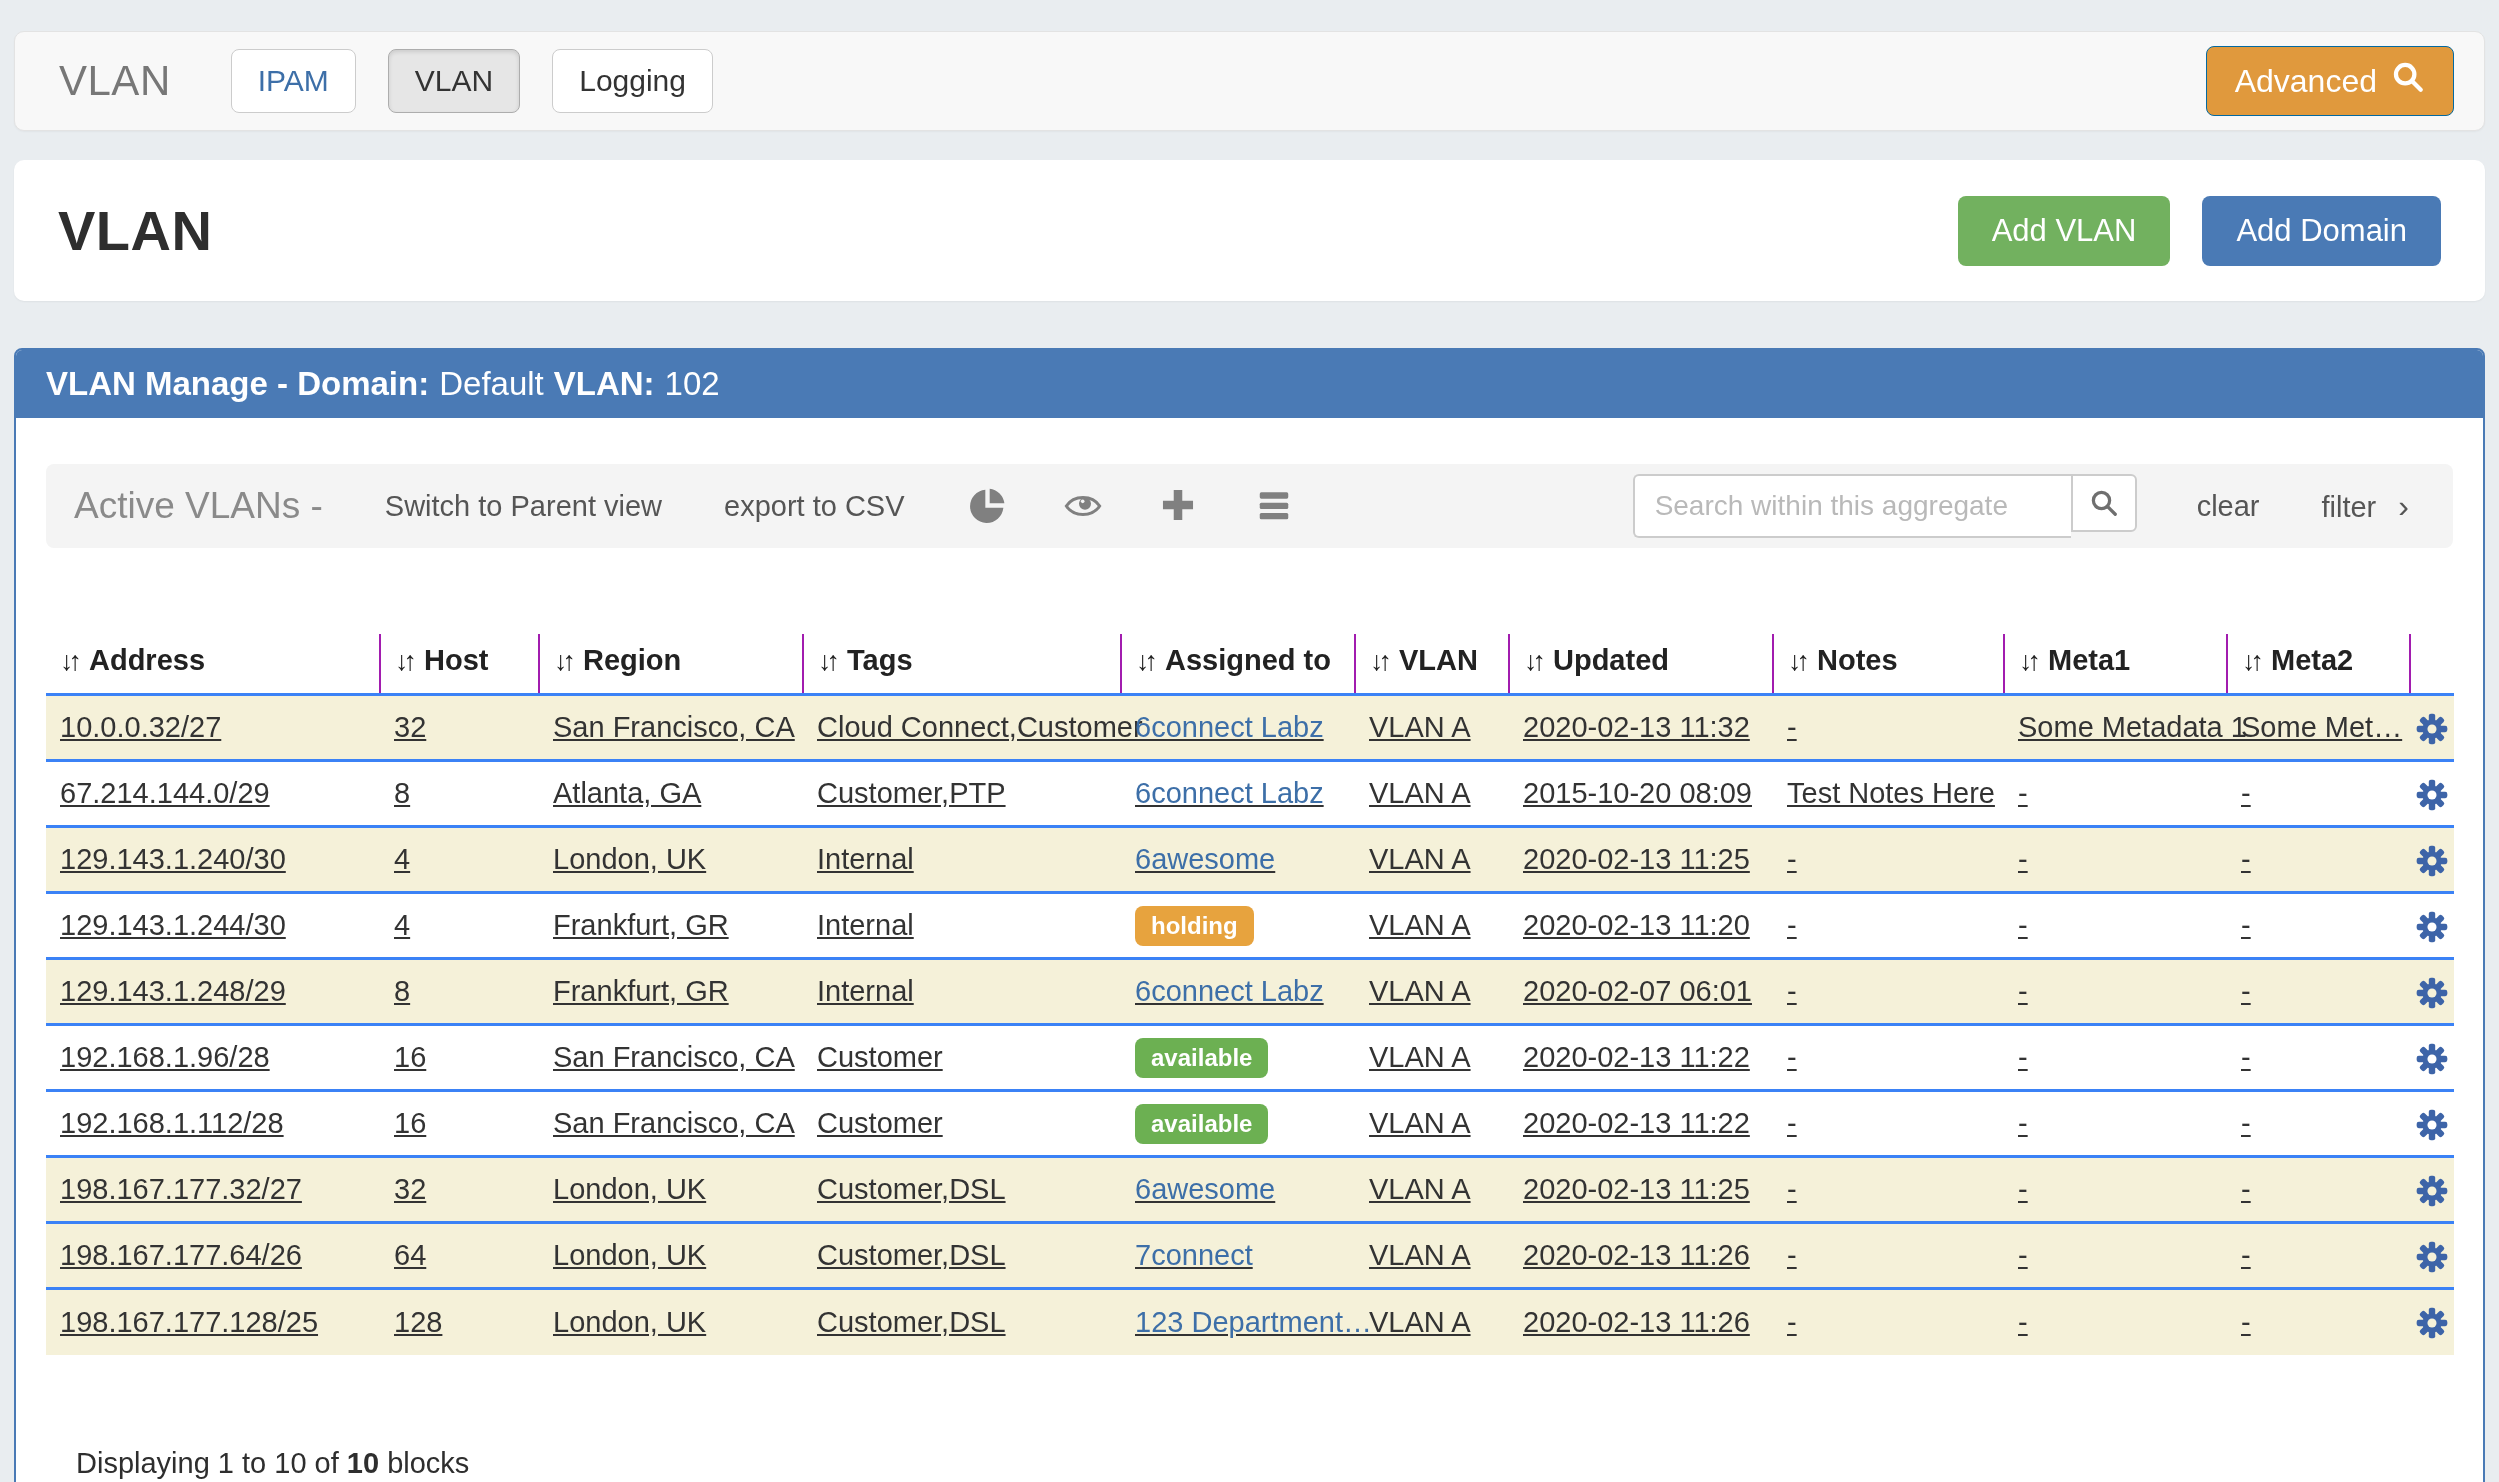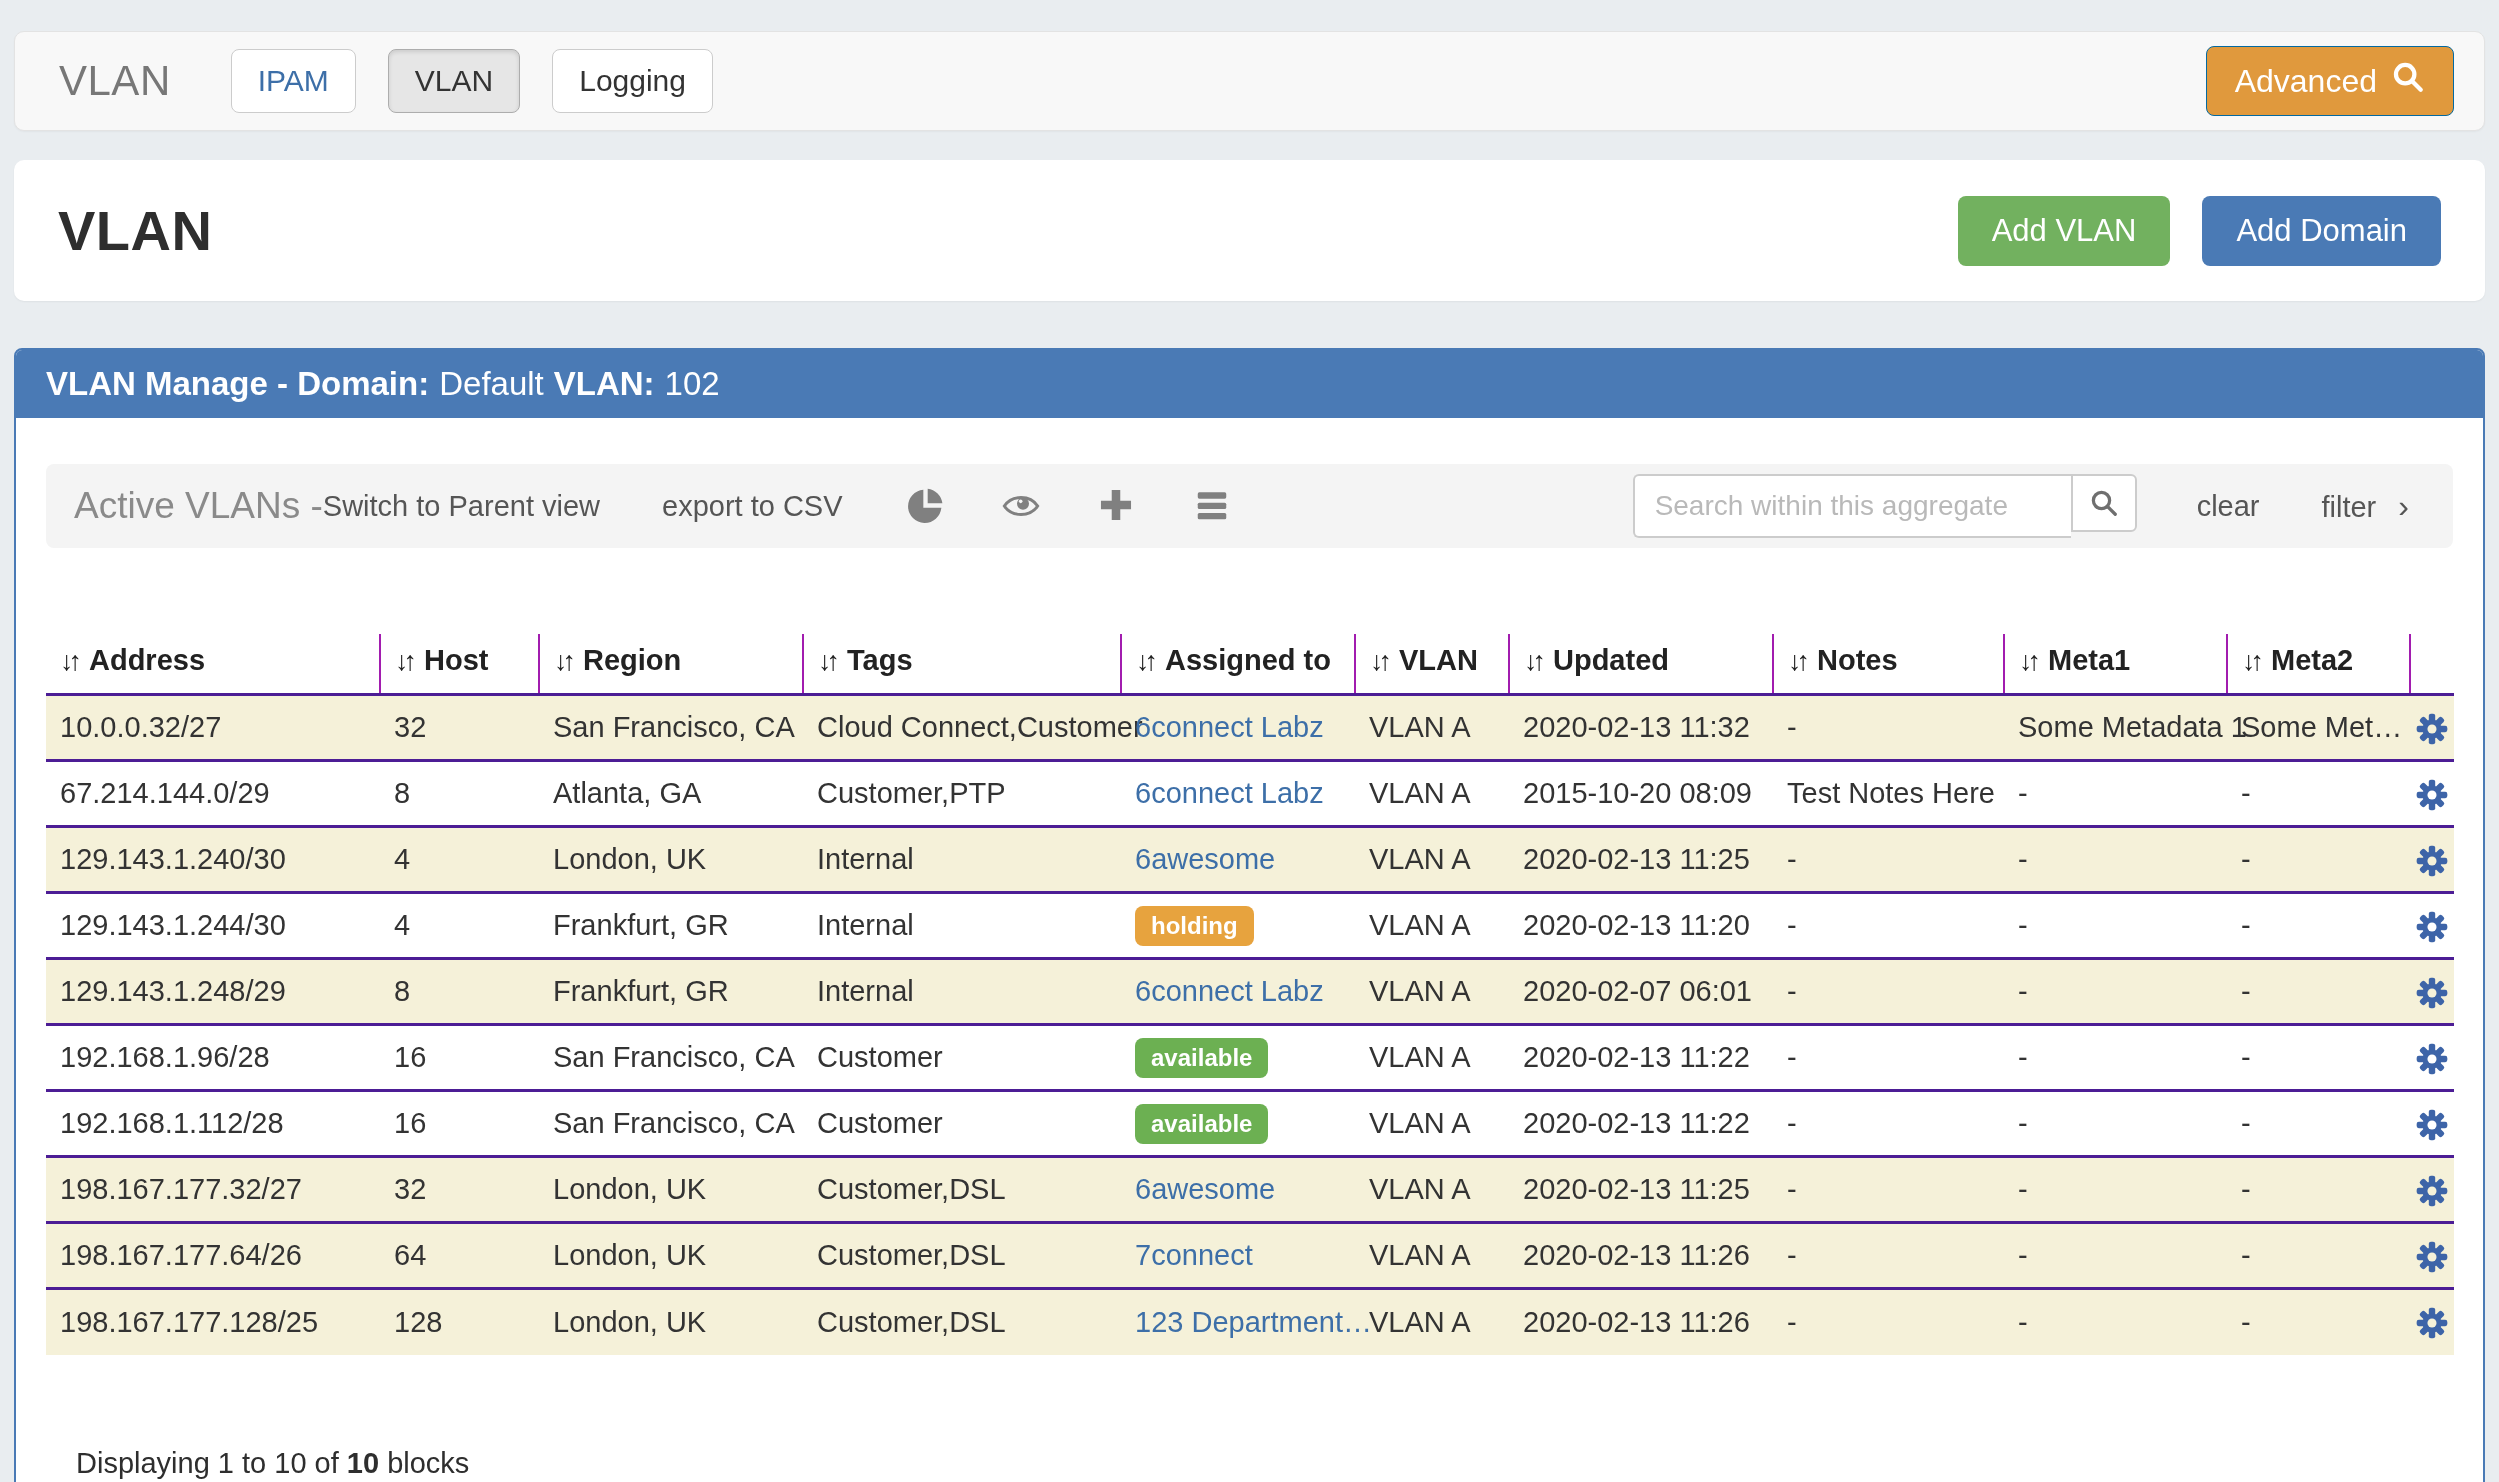--- a/index.html
+++ b/index.html
@@ -57,21 +57,21 @@
   }
   .panel-header .b { font-weight:bold; }
   .panel-header span { margin-right:10px; }
   .panel-body { padding:46px 30px 0 30px; }
 
   
   .toolbar {
     background:#f4f4f4; border-radius:8px; height:84px;
     display:flex; align-items:center; padding:0 28px;
   }
-  .tb-title { font-size:37px; color:#8a8a8a; }
+  .tb-title { font-size:37px; color:#8a8a8a; margin-right:62px; }
   .tb-link  { font-size:29px; color:#555; margin-right:62px; cursor:pointer; }
   .tb-icon  { width:40px; height:40px; margin-right:56px; cursor:pointer; flex:none; }
   .tb-right { margin-left:auto; display:flex; align-items:center; }
   .search-group { display:flex; align-items:stretch; }
   .search-input {
     width:438px; height:64px; border:2px solid #ccc; border-right:none;
     border-radius:6px 0 0 6px; background:#fff; padding:0 20px;
     font-family:"Liberation Sans", sans-serif; font-size:28px; color:#333; outline:none;
   }
   .search-input::placeholder { color:#b9b9b9; }
@@ -85,21 +85,21 @@
 
   
   table { width:100%; border-collapse:collapse; table-layout:fixed; margin-top:86px; }
   thead th {
     text-align:left; font-size:29px; font-weight:bold; color:#222;
     padding:10px 14px 16px 14px; white-space:nowrap; overflow:hidden;
     border-left:2px solid #a21caf;
   }
   thead th:first-child { border-left:none; }
   .sort { font-weight:bold; letter-spacing:-5px; margin-right:12px; font-size:27px; }
-  tbody tr { border-top:3px solid #4c1d95; background:#fff; }
+  tbody tr { border-top:3px solid #3b82f6; background:#fff;text-decoration:underline; }
   tbody tr.beige { background:#f5f1d9; }
   tbody td {
     font-size:29px; color:#333; padding:0 14px; height:66px;
     white-space:nowrap; overflow:visible; vertical-align:middle;
   }
   .cell-link { color:#3d6fa8; text-decoration:none; cursor:pointer; }
   .badge {
     display:inline-block; color:#fff; font-weight:bold; font-size:24px;
     padding:8px 16px; border-radius:8px; line-height:1;
   }

